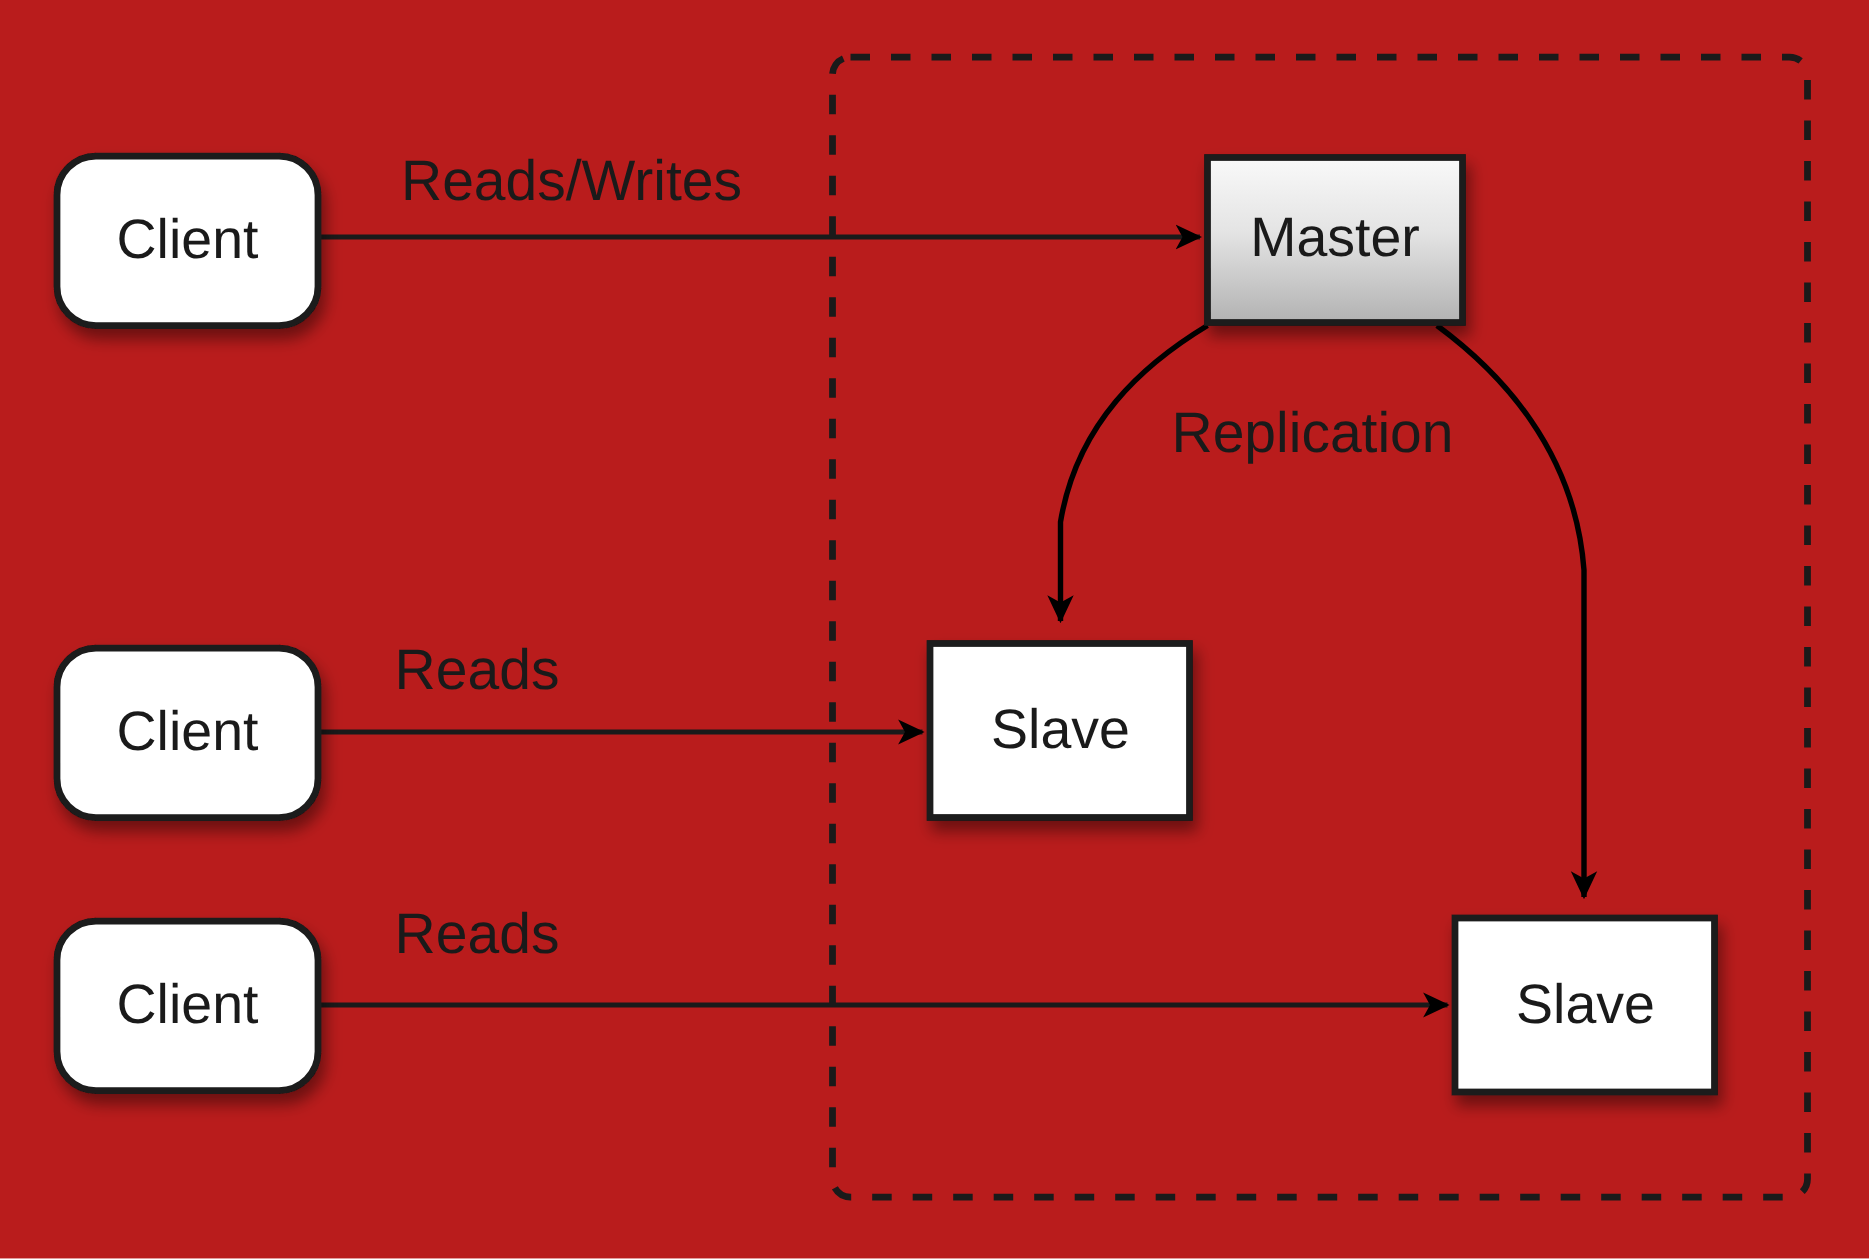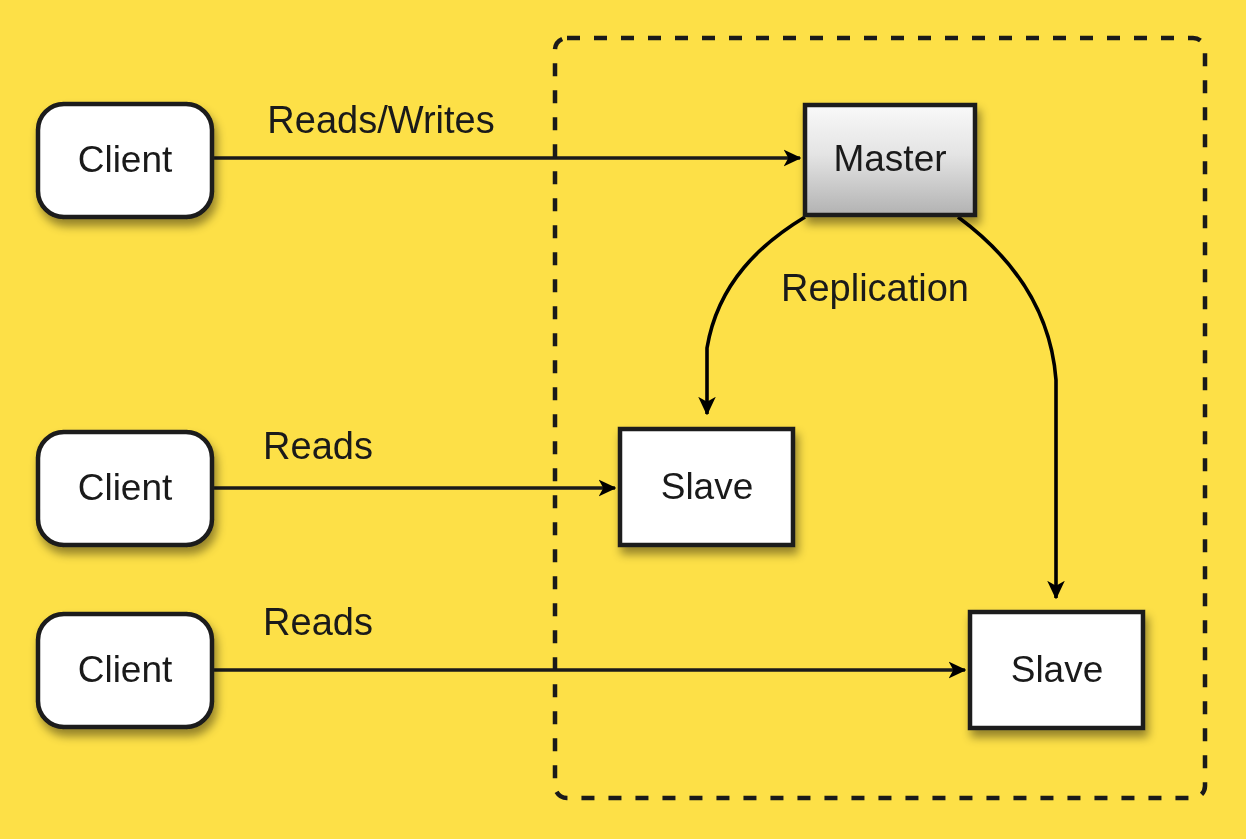--- a/index.html
+++ b/index.html
@@ -8,21 +8,21 @@
     padding: 0;
     background: #ffffff;
   }
   body {
     font-family: "Liberation Sans", sans-serif;
   }
   #canvas {
     position: relative;
     width: 1246px;
     height: 839px;
-    background: #fde047;
+    background: #b91c1c;
     overflow: hidden;
   }
   #diagram-svg {
     position: absolute;
     top: 0;
     left: 0;
     width: 1246px;
     height: 839px;
   }
   .node-label {

